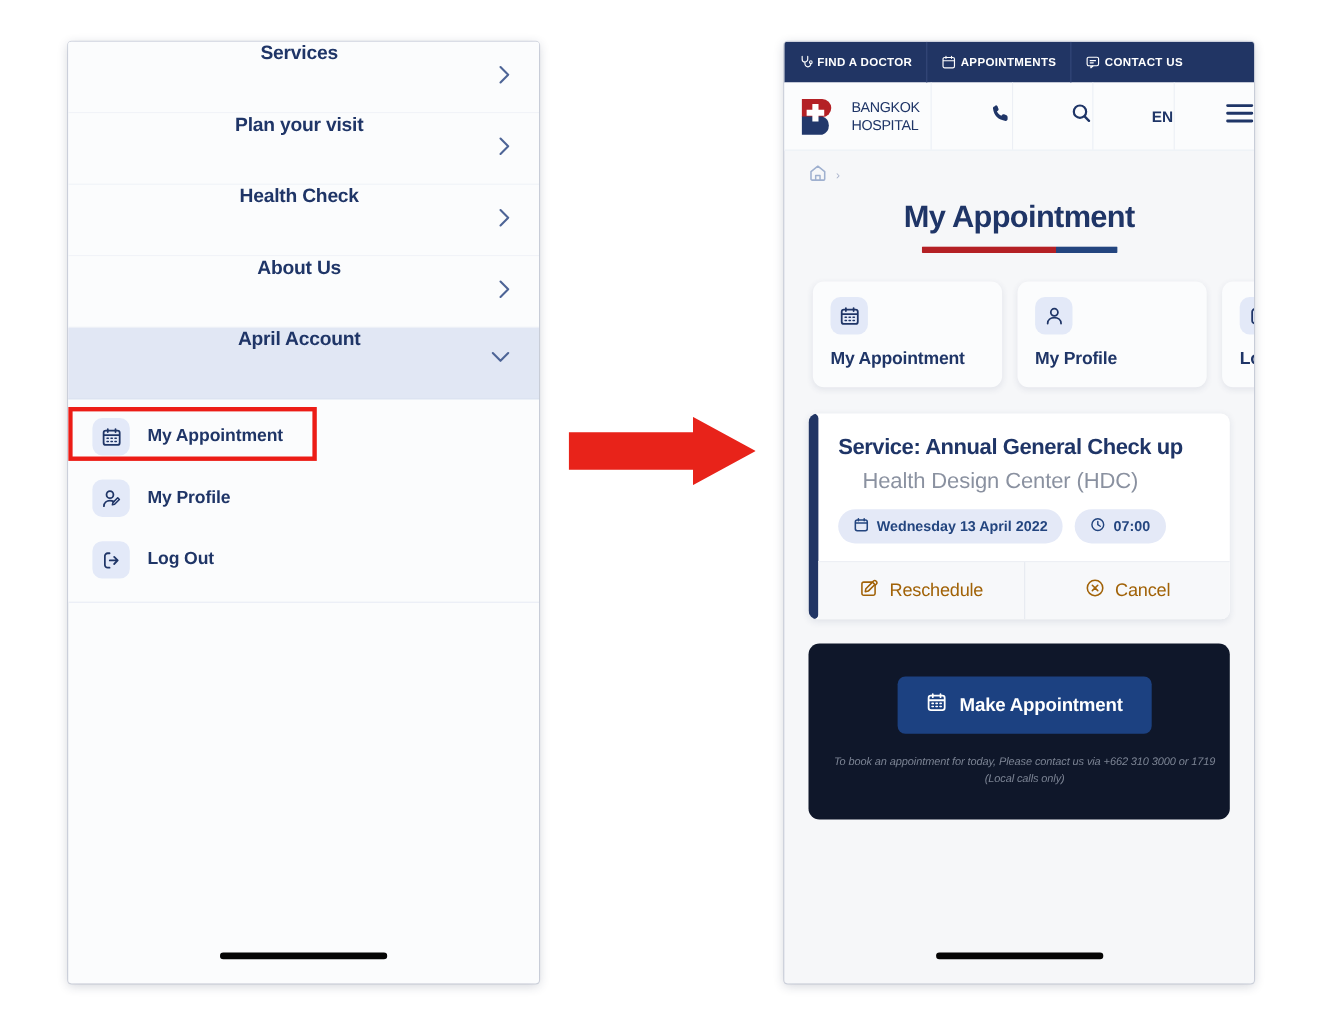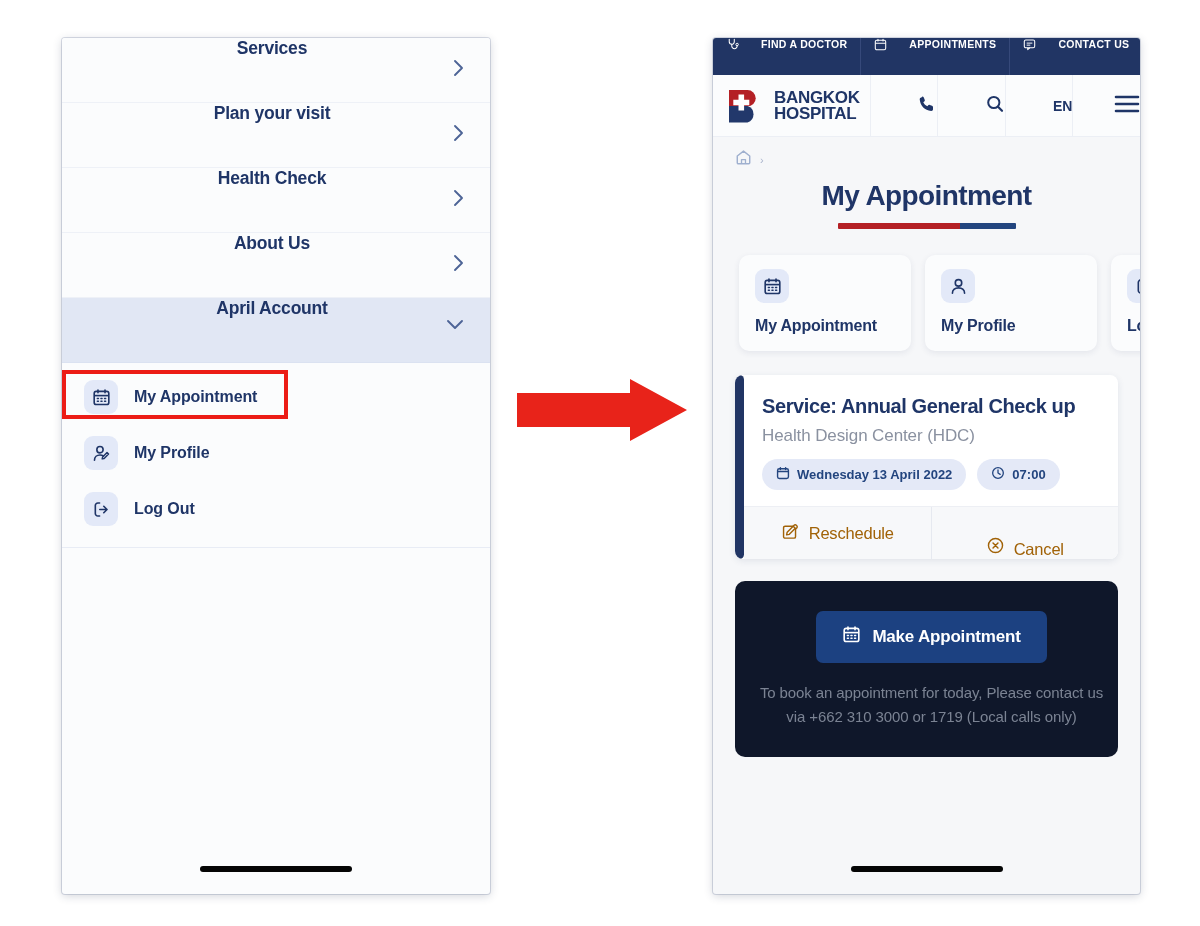--- a/index.html
+++ b/index.html
@@ -90,47 +90,47 @@
   #phone-right { left: 713px; top: 38px; width: 427px; height: 856px; background: #f6f7f9; }
 
   
   .util-bar {
     height: 37px;
     background: #213564;
     display: flex;
     align-items: center;
   }
   .util-item {
-    display: flex; align-items: flex-start; gap: 22px;
+    display: flex; align-items: flex-end; gap: 4px;
     color: #ffffff;
     font-size: 10.5px;
     font-weight: bold;
     letter-spacing: .3px;
-    padding: 0 13px;
+    padding: 12px 13px;
     height: 100%;
     white-space: nowrap;
   }
   .util-item + .util-item { border-left: 1px solid #36497a; }
   .util-item svg { display: block; }
 
   
   .app-header {
     height: 62px;
     background: #fbfcfd;
     display: flex;
     align-items: stretch;
     border-bottom: 1px solid #eceff5;
   }
   .logo-cell { display: flex; align-items: center; padding: 0 10px 0 14px; }
   .logo-mark { width: 40px; height: 36px; flex: 0 0 auto; }
   .logo-text {
     margin-left: 7px;
     color: #1f3567;
-    font-weight: bold;
-    font-size: 17px;
+    font-weight: normal;
+    font-size: 13px;
     line-height: 16px;
     letter-spacing: -.3px;
   }
   .hdr-btn {
     flex: 1;
     display: flex; align-items: center; justify-content: flex-end;
     border-left: 1px solid #eceff5;
     color: #1f3567;
   }
   .hdr-btn.lang { font-size: 14px; font-weight: bold; }
@@ -179,38 +179,38 @@
     display: flex;
     overflow: hidden;
   }
   .appt-accent { width: 9px; background: #213564; border-radius: 6px; flex: 0 0 auto; }
   .appt-body { flex: 1; min-width: 0; }
   .appt-inner { padding: 18px 18px 16px 18px; }
   .appt-service {
     font-size: 20px; font-weight: bold; color: #1f3567; line-height: 1.35;
     letter-spacing: -.4px;
   }
-  .appt-place { margin-top: 6px; font-size: 17px; color: #8a91a0; letter-spacing: -.1px; }
+  .appt-place { margin-top: 6px; font-size: 20px; color: #8a91a0; letter-spacing: -.1px; margin-left: 22px; }
   .pill-row { display: flex; gap: 11px; margin-top: 13px; }
   .pill {
     display: inline-flex; align-items: center; gap: 7px;
     background: #e4e9f7;
     border-radius: 999px;
     padding: 7px 14px;
     font-size: 13px; font-weight: bold; color: #23457f;
     white-space: nowrap;
   }
   .appt-footer { display: flex; border-top: 1px solid #edeff4; background: #f7f8fa; }
   .appt-action {
     flex: 1;
     height: 52px;
     display: flex; align-items: center; justify-content: center; gap: 9px;
     font-size: 16.5px; color: #a16207; letter-spacing: -.2px;
   }
-  .appt-action + .appt-action { border-left: 1px solid #e6e9f0; align-items: flex-end; }
+  .appt-action + .appt-action { border-left: 1px solid #e6e9f0; }
 
   
   .booking {
     margin: 22px 22px 0 22px;
     background: #0f172a;
     border-radius: 10px;
     padding: 30px 8px 28px 18px;
     text-align: center;
   }
   .make-btn {
@@ -219,24 +219,25 @@
     color: #fff;
     border: none;
     border-radius: 7px;
     padding: 14px 26px;
     font-size: 17px; font-weight: bold; letter-spacing: -.2px;
     font-family: inherit;
     cursor: pointer;
   }
   .booking-note {
     margin-top: 18px;
-    font-size: 15px;
+    font-size: 10px;
     line-height: 1.6;
     color: #7b8393;
     letter-spacing: -.1px;
+    font-style: italic;
   }
 
   #phone-right .home-bar { bottom: 22px; }
 </style>
 </head>
 <body>
 
 <div class="stage">
 
   <div class="phone" id="phone-left">

